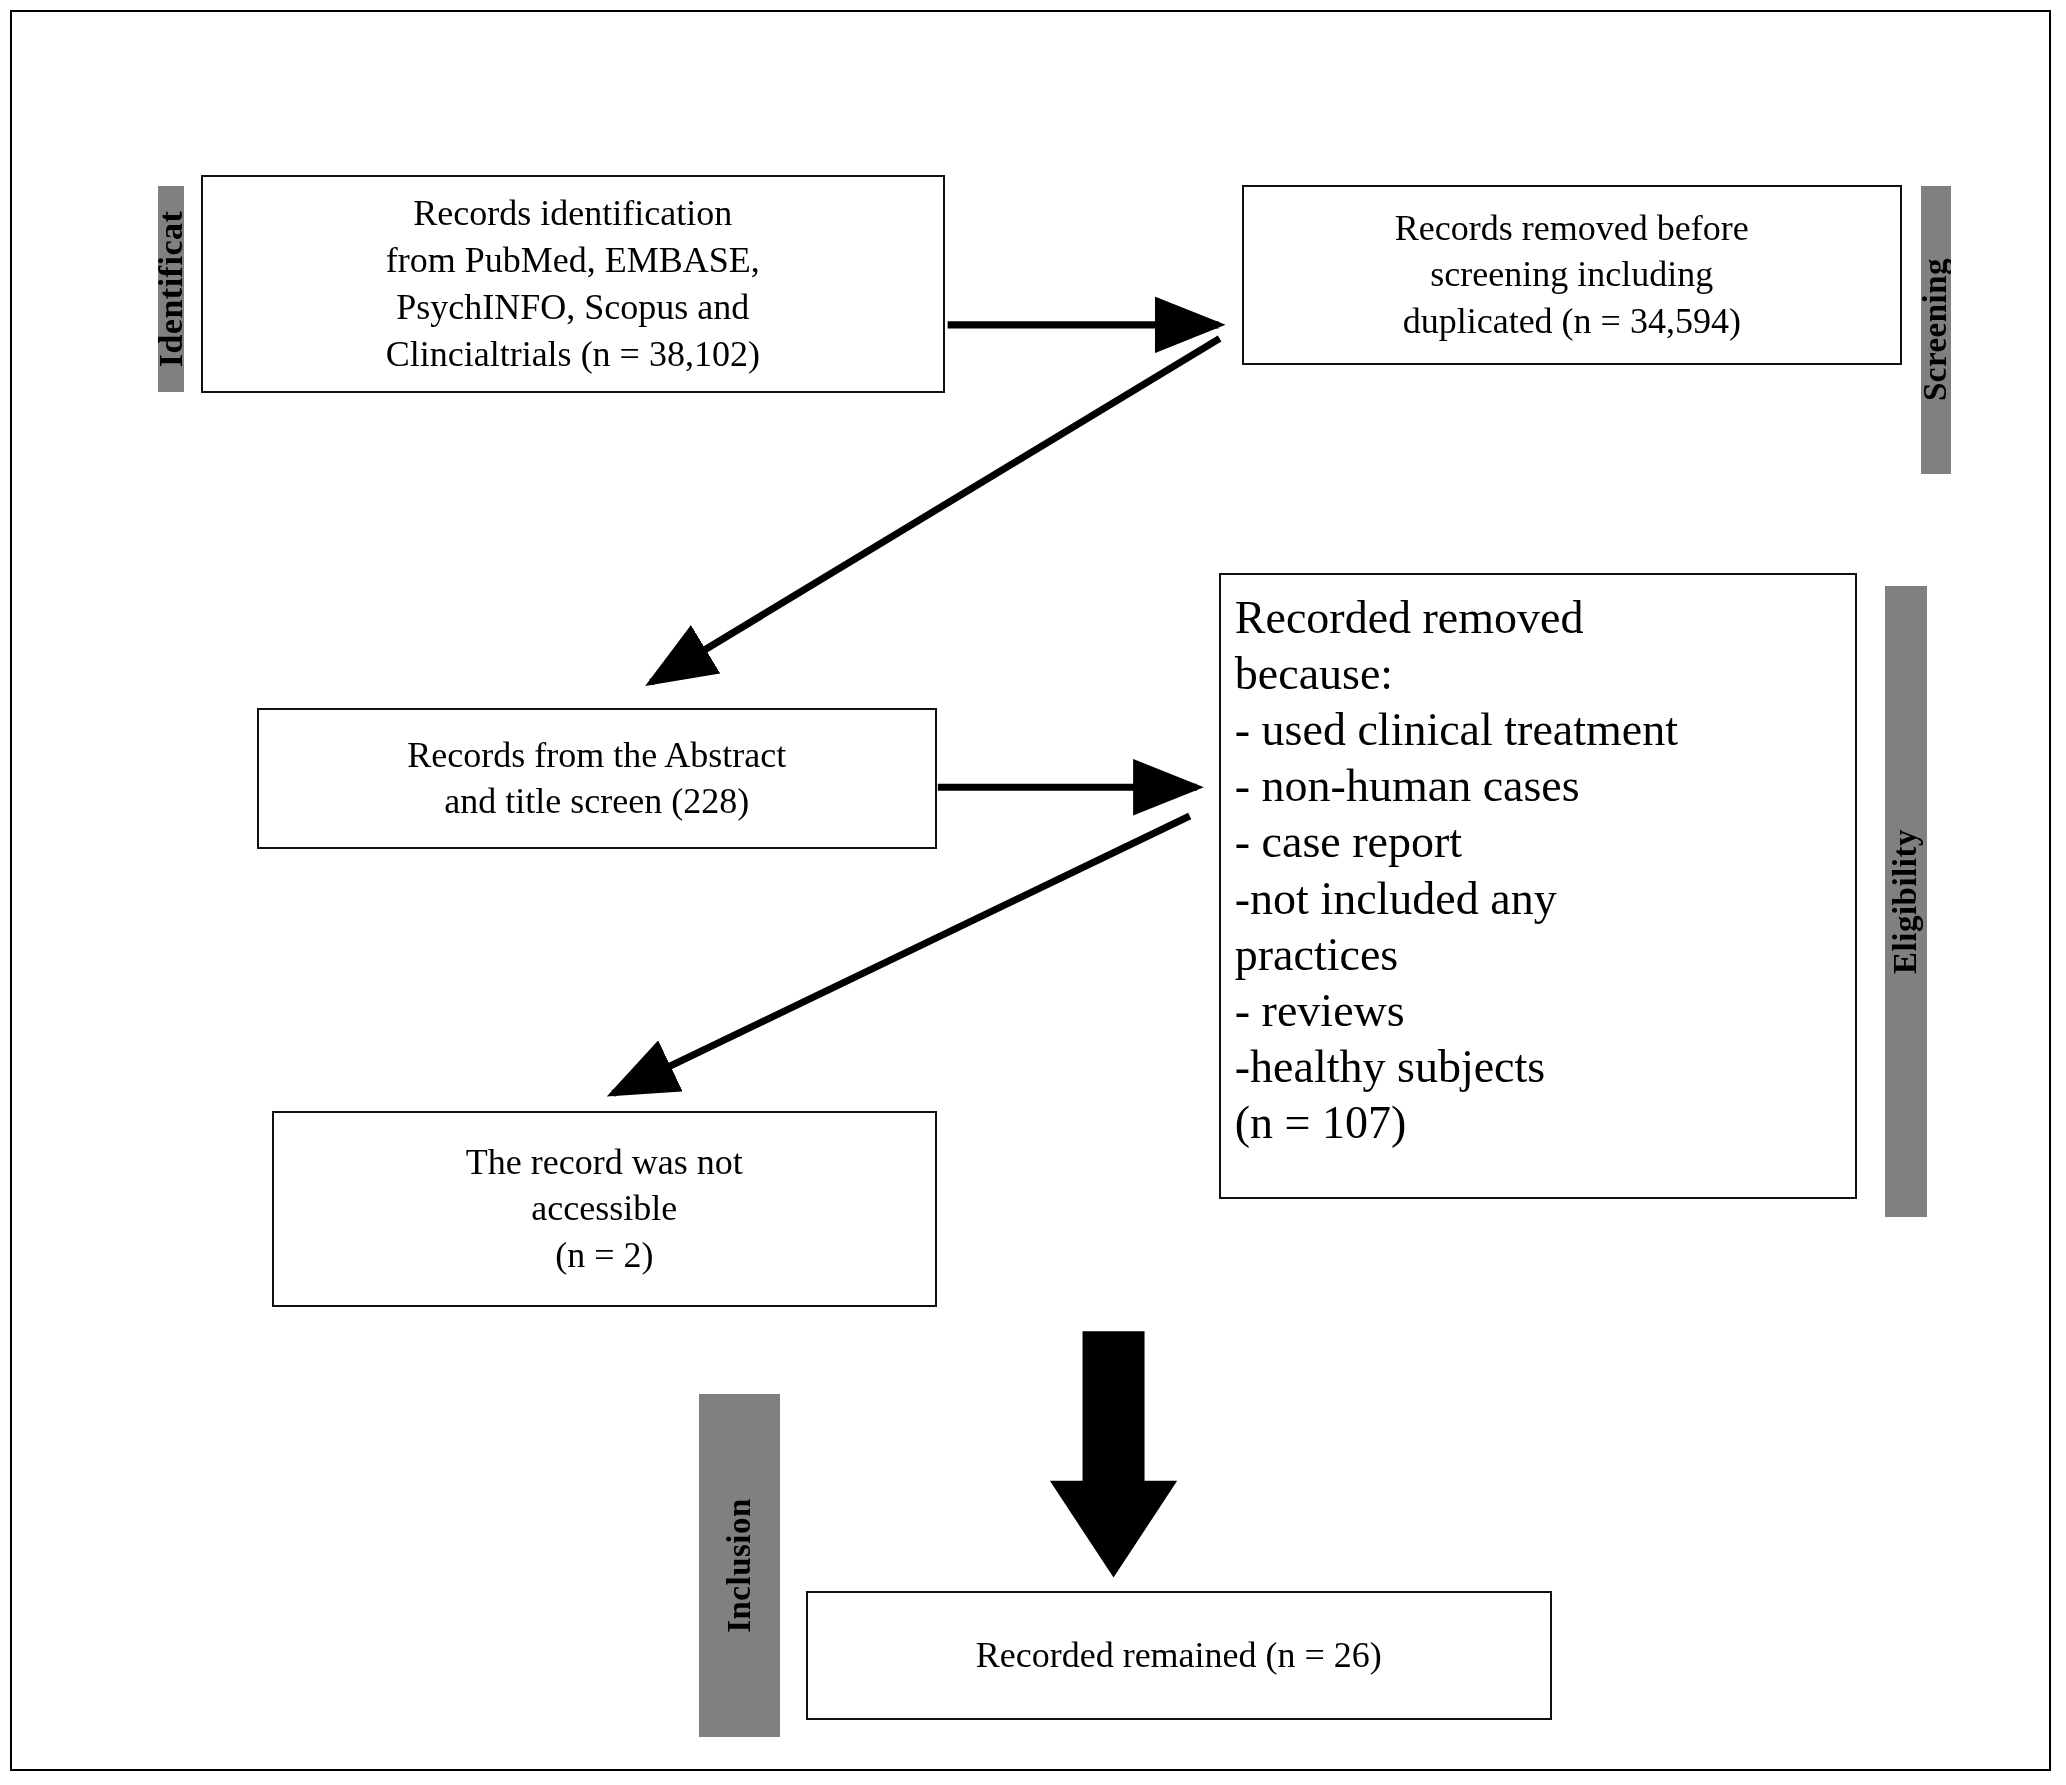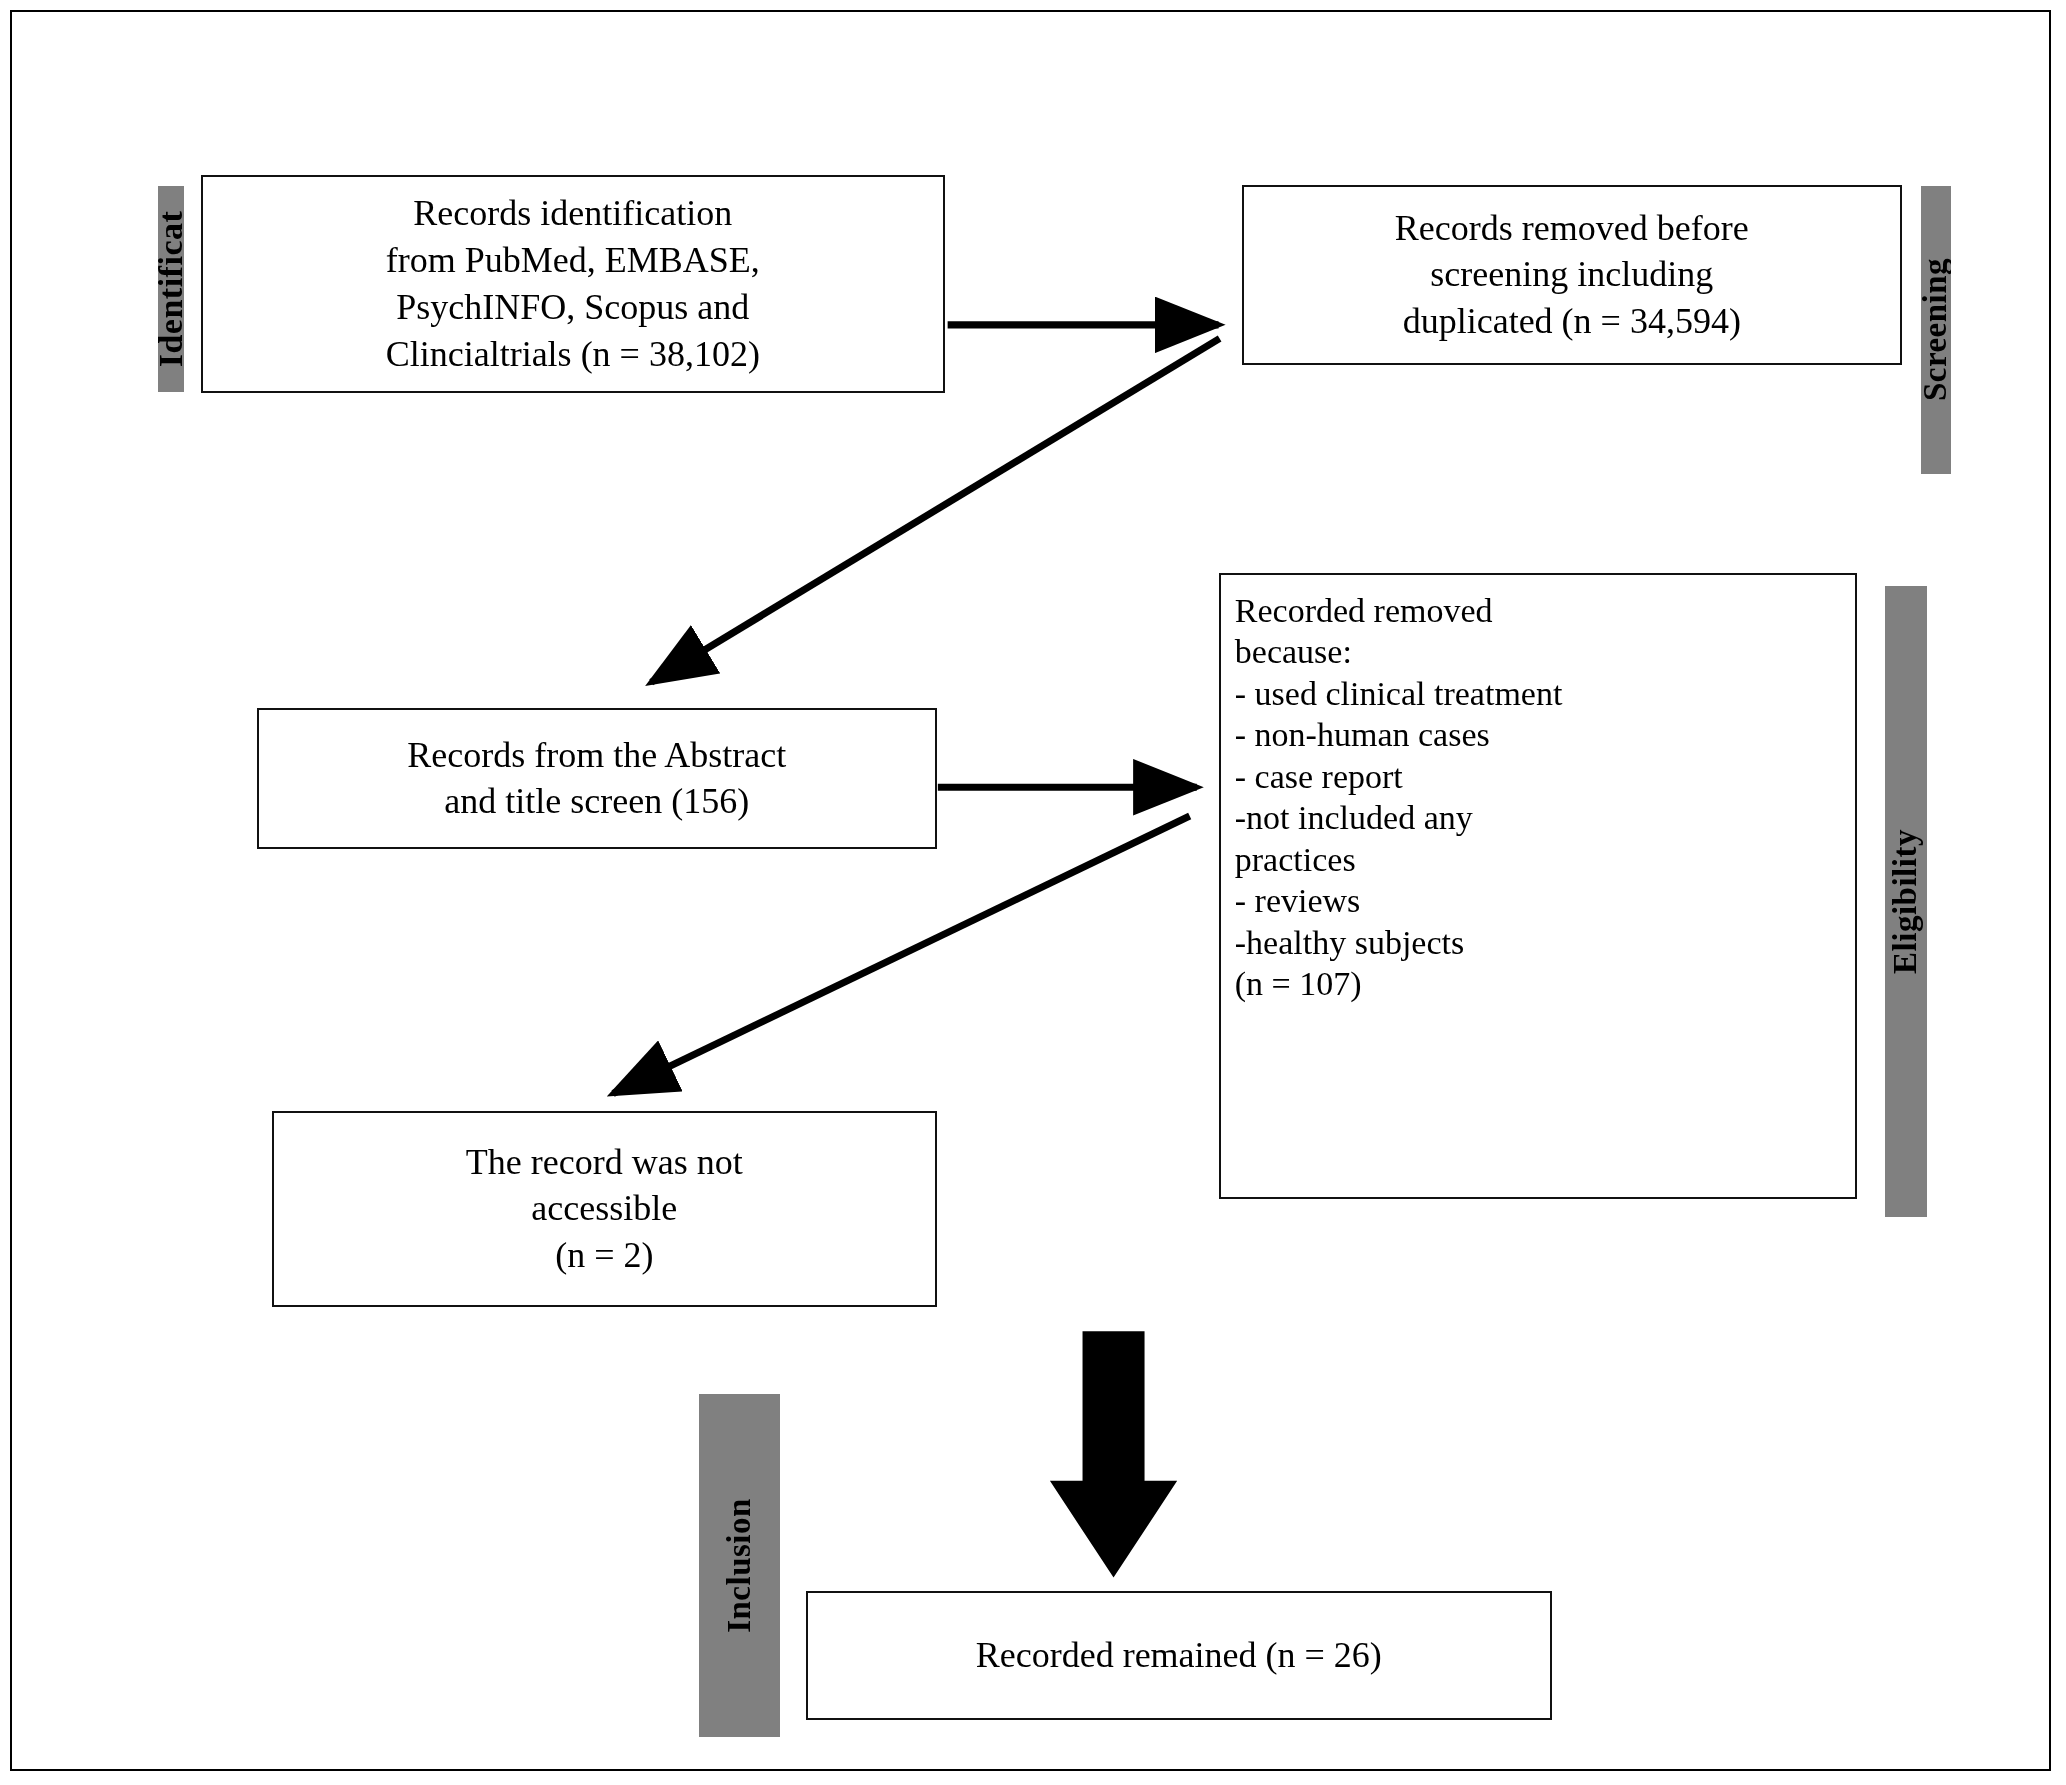--- a/index.html
+++ b/index.html
@@ -83,21 +83,21 @@
     left: 1214px; top: 173px; width: 660px; height: 180px;
     font-size: 36px;
     margin-left: 16px;
   }
   #box-abstract-screen {
     left: 245px; top: 696px; width: 680px; height: 141px;
     font-size: 36px;
   }
   #box-removed-because {
     left: 1207px; top: 561px; width: 638px; height: 626px;
-    font-size: 34px;
+    font-size: 46px;
     align-items: flex-start;
     justify-content: flex-start;
     text-align: left;
     padding: 15.2px 14px;
     line-height: 1.22;
   }
   #box-not-accessible {
     left: 260px; top: 1099px; width: 665px; height: 196px;
     font-size: 36px;
     font-family: Liberation Serif, serif;
@@ -174,21 +174,21 @@
     </div>
 
     <div class="flow-box" id="box-removed-before">
       <span class="txt">Records removed before
 screening including
 duplicated (n = 34,594)</span>
     </div>
 
     <div class="flow-box" id="box-abstract-screen">
       <span class="txt">Records from the Abstract
-and title screen (156)</span>
+and title screen (228)</span>
     </div>
 
     <div class="flow-box" id="box-removed-because">
       <span class="txt">Recorded removed
 because:
 - used clinical treatment
 - non-human cases
 - case report
 -not included any
 practices

